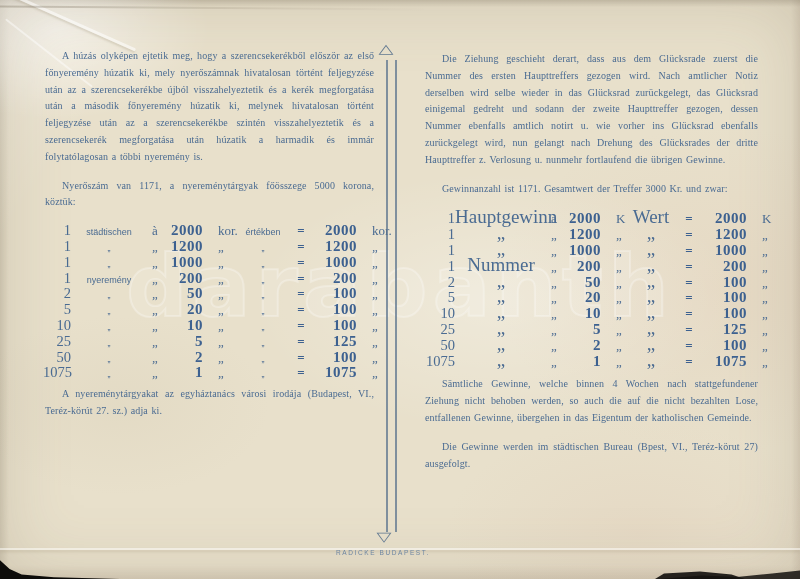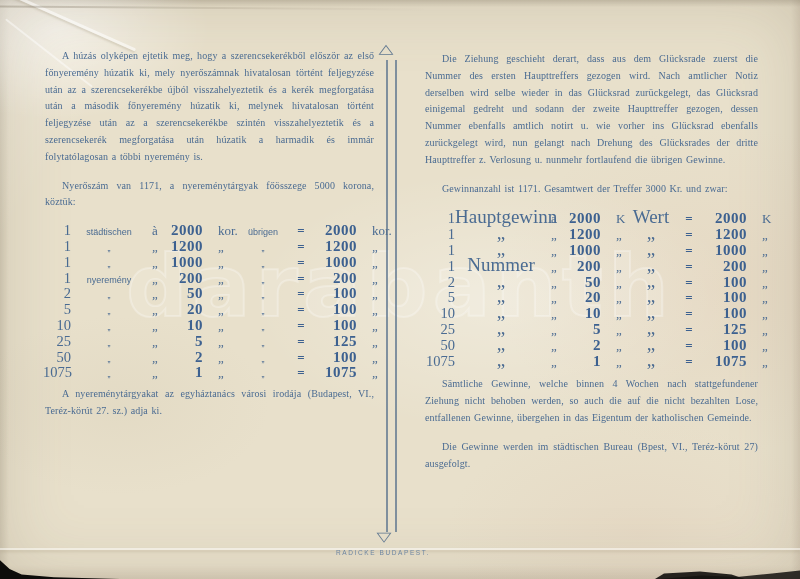--- a/index.html
+++ b/index.html
@@ -86,21 +86,21 @@
   <div class="col col-hu">
     <p>A húzás olyképen ejtetik meg, hogy a szerencsekerékből először az első főnyeremény húzatik ki, mely nyerőszámnak hivatalosan történt feljegyzése után az a szerencsekerékbe újból visszahelyeztetik és a kerék megforgatása után a második főnyeremény húzatik ki, melynek hivatalosan történt feljegyzése után az a szerencsekerékbe szintén visszahelyeztetik és a szerencsekerék megforgatása után húzatik a harmadik és immár folytatólagosan a többi nyeremény is.</p>
     <p class="p2">Nyerőszám van 1171, a nyereménytárgyak főösszege 5000 korona, köztük:</p>
     <div class="table-wrap hu-t">
         <div class="trow">
           <span class="tc c0">1</span>
           <span class="tc c1">städtischen</span>
           <span class="tc c2">à</span>
           <span class="tc c3">2000</span>
           <span class="tc c4">kor.</span>
-          <span class="tc c5">übrigen</span>
+          <span class="tc c5">értékben</span>
           <span class="tc c6">=</span>
           <span class="tc c7">2000</span>
           <span class="tc c8">kor.</span>
         </div>
         <div class="trow">
           <span class="tc c0">1</span>
           <span class="tc c1">„</span>
           <span class="tc c2">„</span>
           <span class="tc c3">1200</span>
           <span class="tc c4">„</span>

